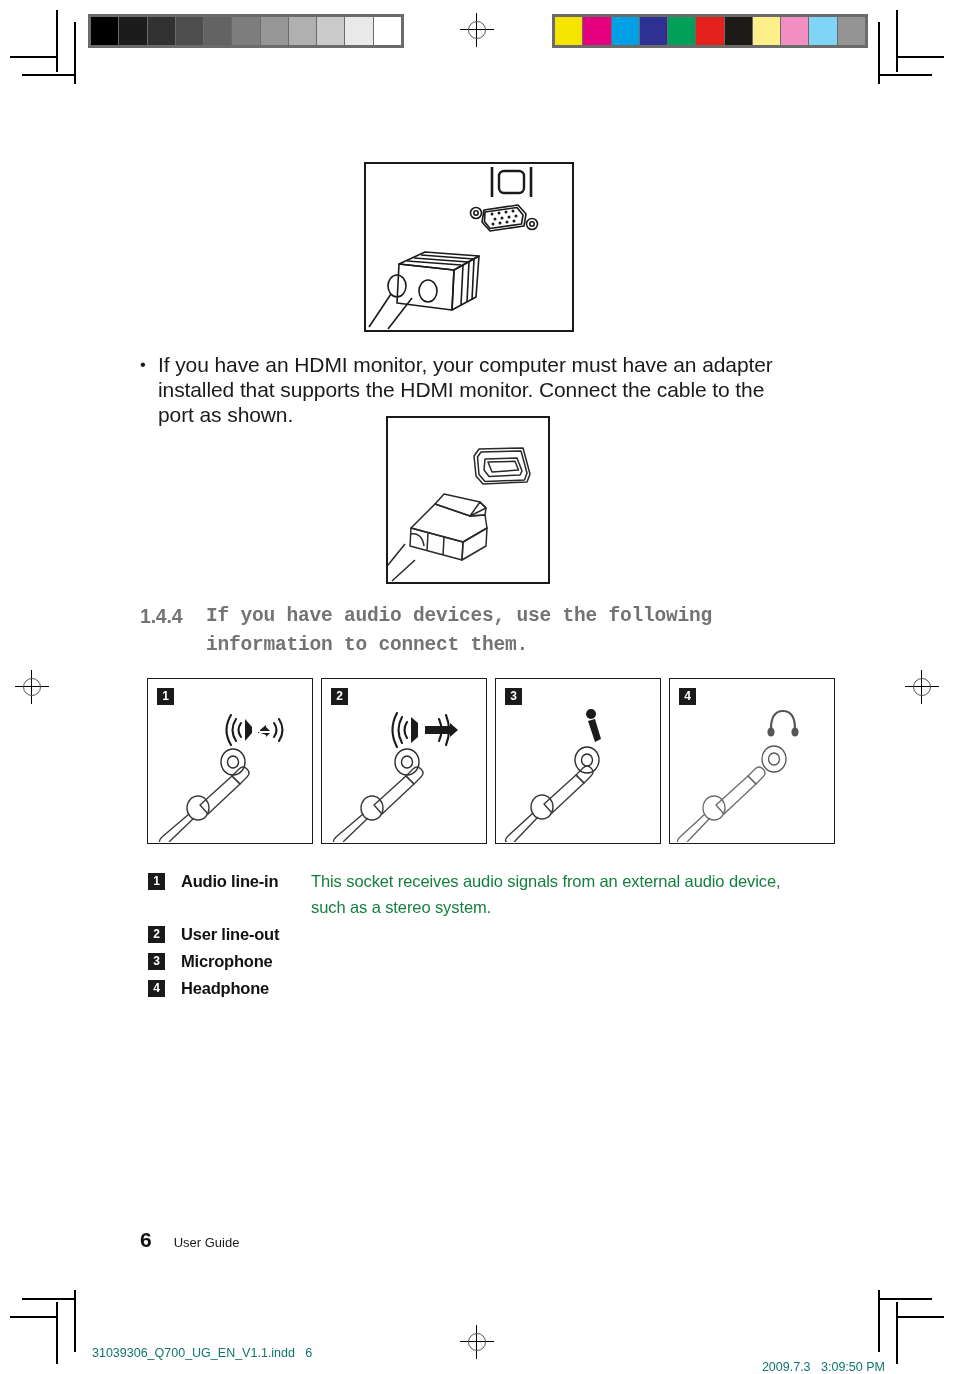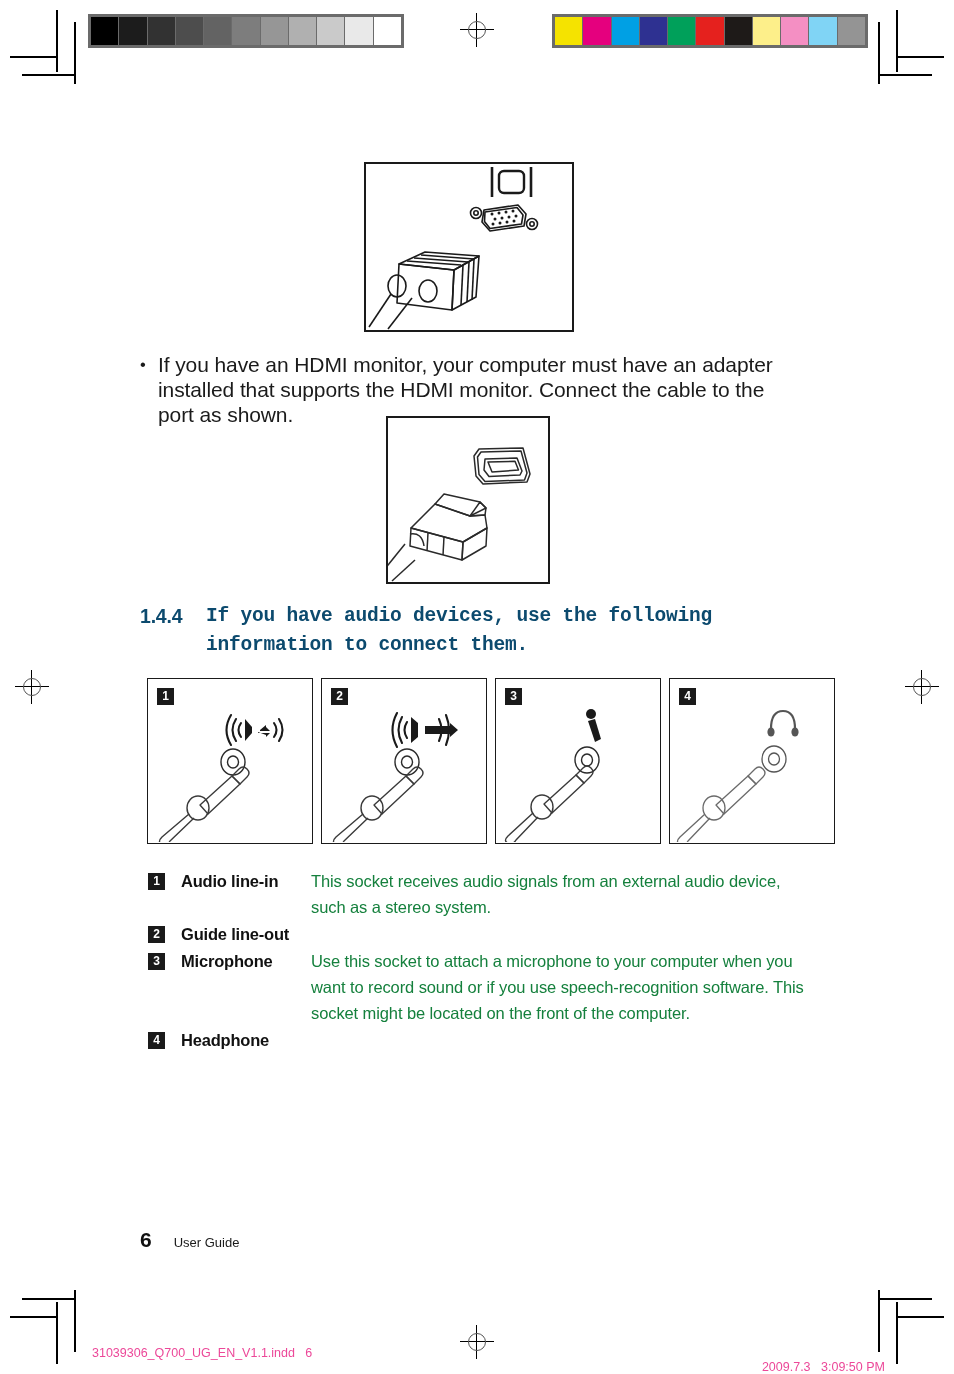--- a/index.html
+++ b/index.html
@@ -89,21 +89,21 @@
   }
   .bullet-text { flex: 1 1 auto; }
 
   .section-head {
     position: absolute;
     display: flex;
     align-items: flex-start;
     font-weight: bold;
     font-size: 19.5px;
     line-height: 29px;
-    color: #0c4a6e;
+    color: #737373;
     letter-spacing: -0.2px;
   }
   .section-num { flex: 0 0 66px; }
   .section-title { flex: 1 1 auto; font-family: Liberation Mono, monospace; }
 
   
   .jack-row {
     position: absolute;
     display: flex;
   }
@@ -181,21 +181,21 @@
   }
   .footer-label {
     font-size: 13px;
     color: #1b1b1b;
   }
 
   .print-footer {
     position: absolute;
     top: 1346px;
     font-size: 12.5px;
-    color: #ec4899;
+    color: #0f766e;
     white-space: pre;
     font-family: "Liberation Sans", sans-serif;
   }
   .pf-left { left: 92px; }
   .pf-right { left: 748px; }
 </style>
 </head>
 <body>
 
 <div class="page">
@@ -474,27 +474,26 @@
   <div class="def-list">
 
     <div class="def-item">
       <div class="def-badge">1</div>
       <div class="def-term">Audio line-in</div>
       <div class="def-desc">This socket receives audio signals from an external audio device, such as a stereo system.</div>
     </div>
 
     <div class="def-item">
       <div class="def-badge">2</div>
-      <div class="def-term">Guide line-out</div>
+      <div class="def-term">User line-out</div>
     </div>
 
     <div class="def-item">
       <div class="def-badge">3</div>
       <div class="def-term">Microphone</div>
-      <div class="def-desc">Use this socket to attach a microphone to your computer when you want to record sound or if you use speech-recognition software. This socket might be located on the front of the computer.</div>
     </div>
 
     <div class="def-item">
       <div class="def-badge">4</div>
       <div class="def-term">Headphone</div>
     </div>
 
   </div>
 
   <div class="page-footer">

